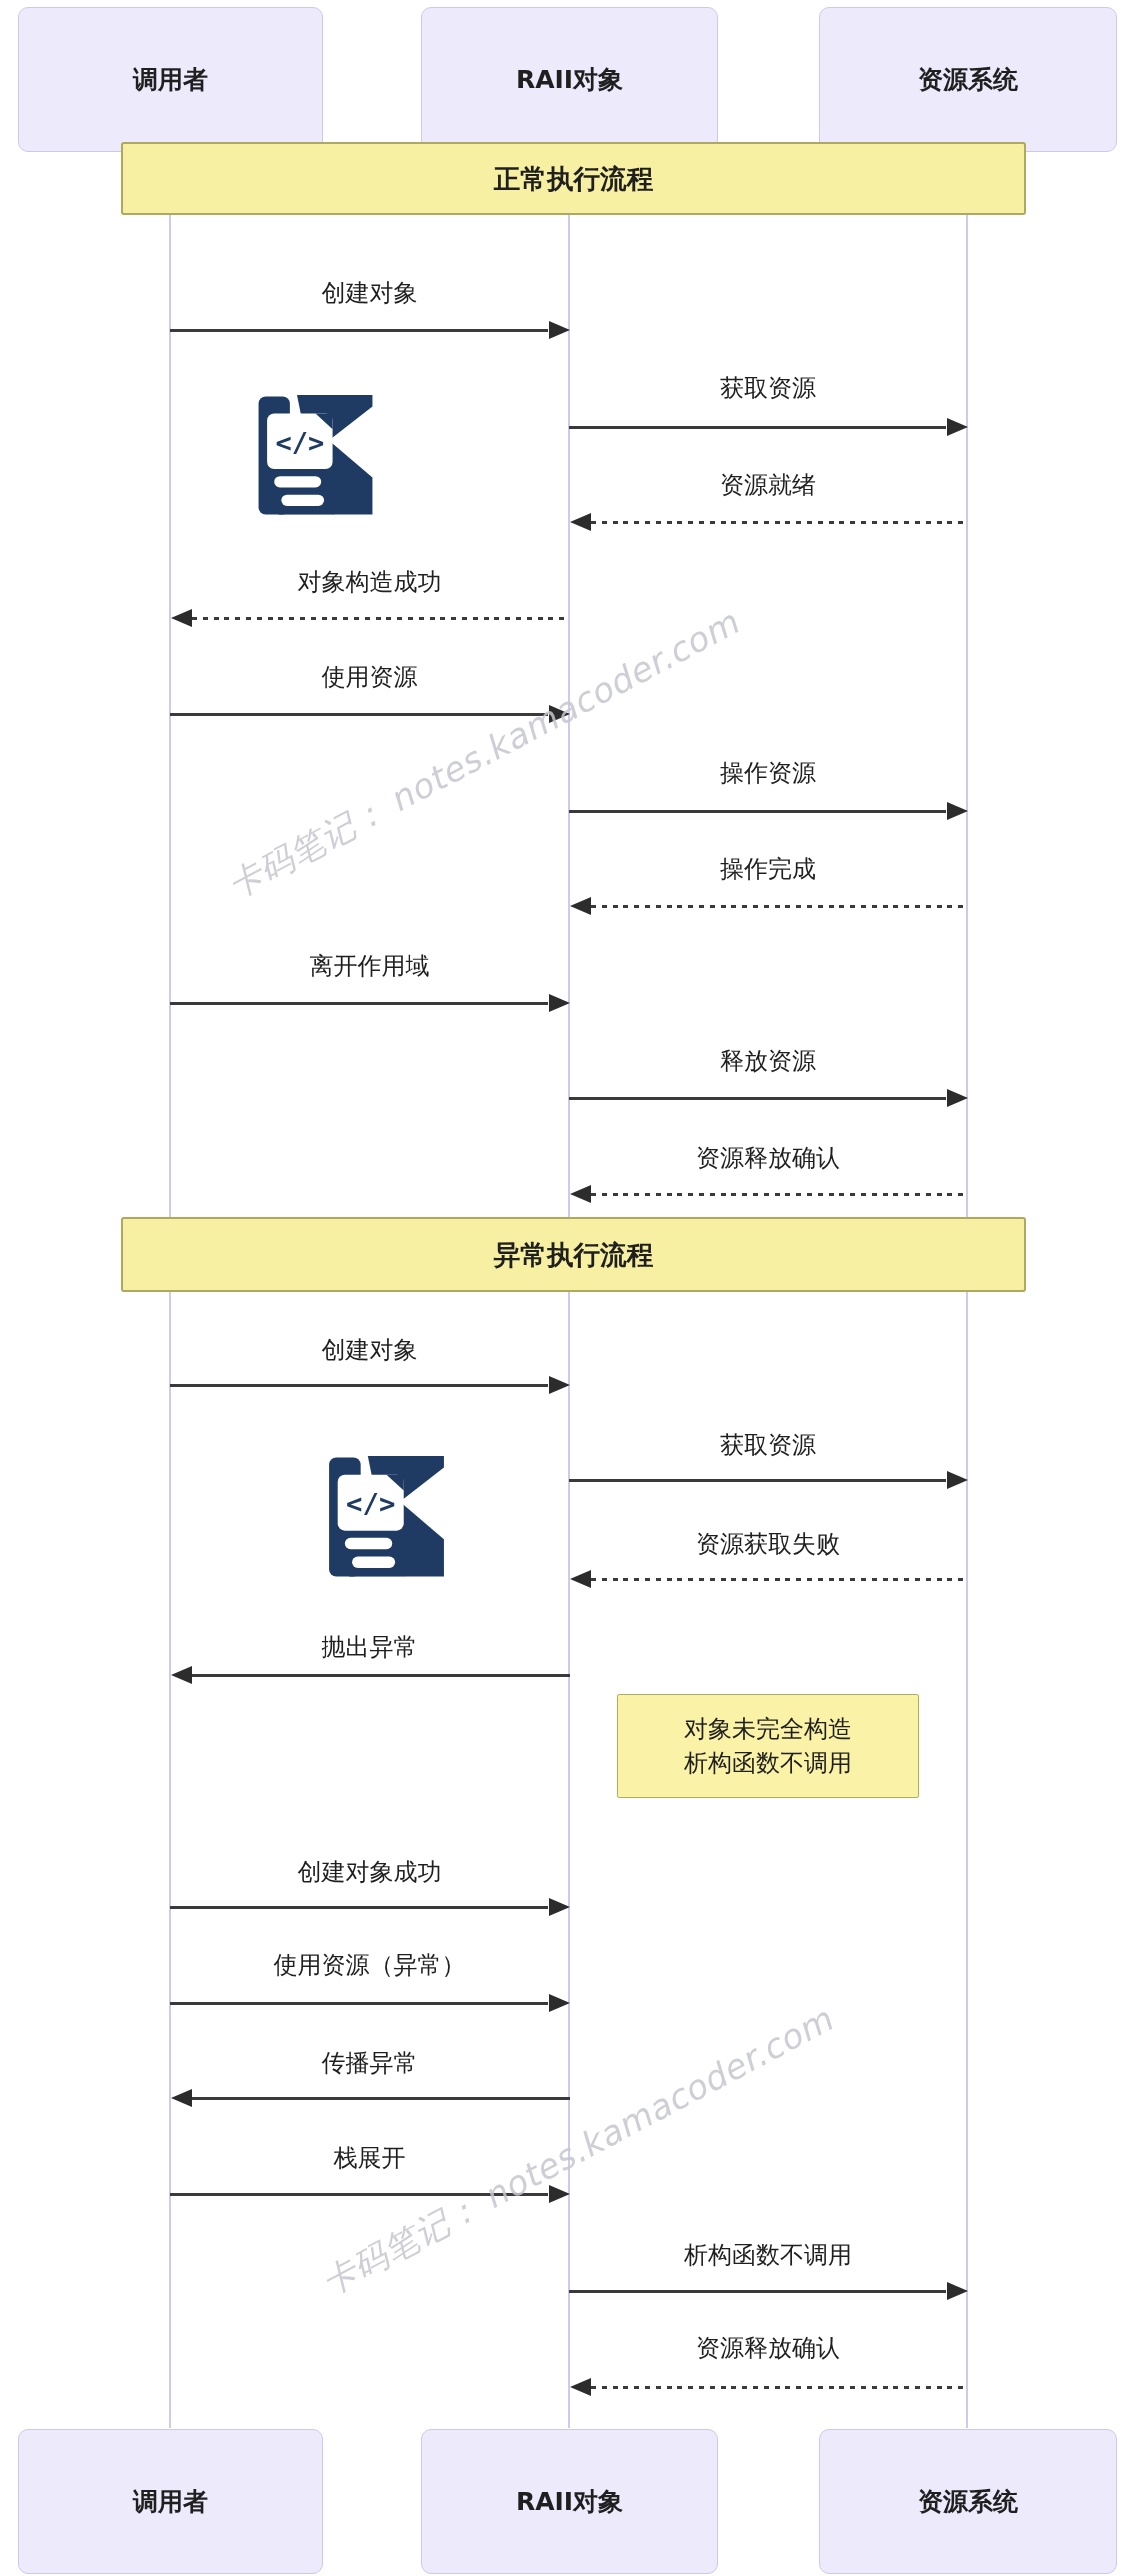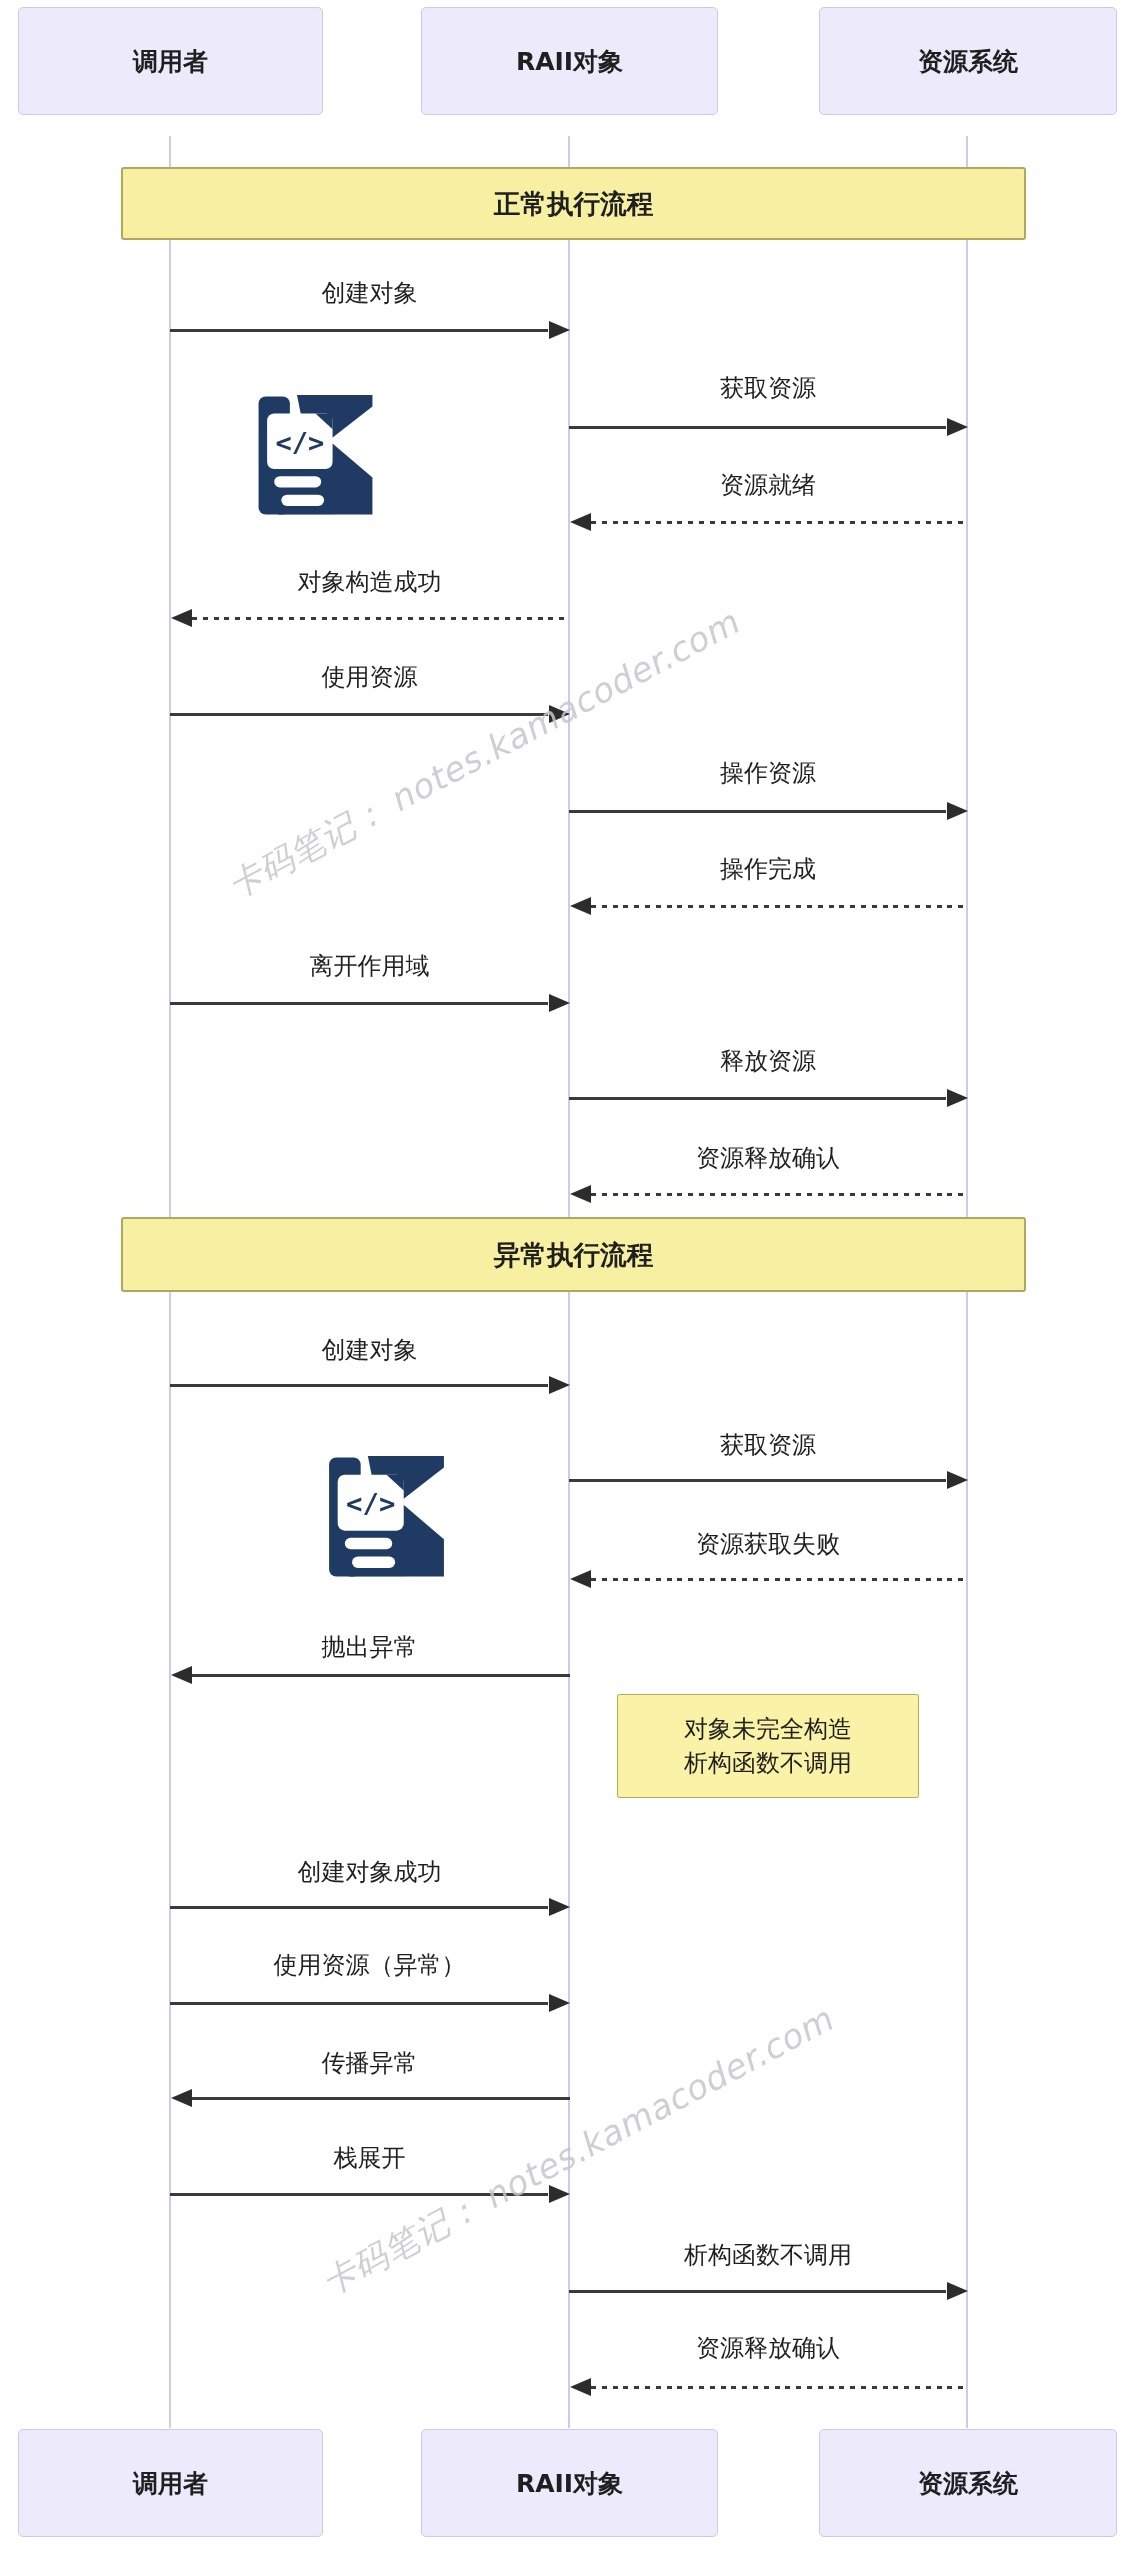--- a/index.html
+++ b/index.html
@@ -2,22 +2,22 @@
 <html style="--actor-fill: #eceafb; --actor-border: #cfc8ee; --banner-fill: #f7f0a3; --banner-border: #aea95e; --note-fill: #faf2a6; --note-border: #b0ab5c; --arrow: #3a3a3a; --arrowhead: #2c2c2c; --lifeline: #d0c9ef; --text: #1f1f1f; --logo-navy: #1f3b63; --watermark: #c6c6cf;font-size:11.5px"><head>
 <meta charset="utf-8">
 <style>
   html,body{margin:0;padding:0;background:#ffffff;}
   #stage{
     position:relative;width:1137px;height:2576px;background:#ffffff;overflow:hidden;
     font-family:"DejaVu Sans","Liberation Sans",sans-serif;color:var(--text,#1f1f1f);
   }
   .lifeline{position:absolute;width:2.2px;background:var(--lifeline,#d0c9ef);z-index:1;}
   .actor{
-    position:absolute;height:108px;background:var(--actor-fill,#eceafb);
-    border:1.4px solid var(--actor-border,#cfc8ee);border-radius:5px;box-sizing:border-box;
+    position:absolute;height:145px;background:var(--actor-fill,#eceafb);
+    border:1.4px solid var(--actor-border,#cfc8ee);border-radius:10px;box-sizing:border-box;
     display:flex;align-items:center;justify-content:center;
     font-size:25px;font-weight:600;z-index:3;
   }
   .banner{
     position:absolute;left:121px;width:905px;background:var(--banner-fill,#f7f0a3);
     border:2.2px solid var(--banner-border,#aea95e);border-radius:2.9px;box-sizing:border-box;
     display:flex;align-items:center;justify-content:center;
     font-size:26.6px;font-weight:700;z-index:4;
   }
   .msg-label{
@@ -59,21 +59,21 @@
   <div class="actor" style="left:18px;top:7.2px;width:305px;">
       <span>调用者</span>
     </div>
   <div class="actor" style="left:421px;top:7.2px;width:297px;">
       <span>RAII对象</span>
     </div>
   <div class="actor" style="left:819px;top:7.2px;width:298px;">
       <span>资源系统</span>
     </div>
 
-  <div class="banner" style="top:167px;height:73px;">
+  <div class="banner" style="top:142px;height:73px;">
     <span>正常执行流程</span>
   </div>
 
   <div class="msg-label" style="left:170px;width:399px;top:277px;">创建对象</div>
   <div class="msg-line" style="left:170px;width:378px;top:329px;">
       <span class="head right"></span>
     </div>
 
   <div class="msg-label" style="left:569px;width:398px;top:372px;">获取资源</div>
   <div class="msg-line" style="left:569px;width:377px;top:426px;">

